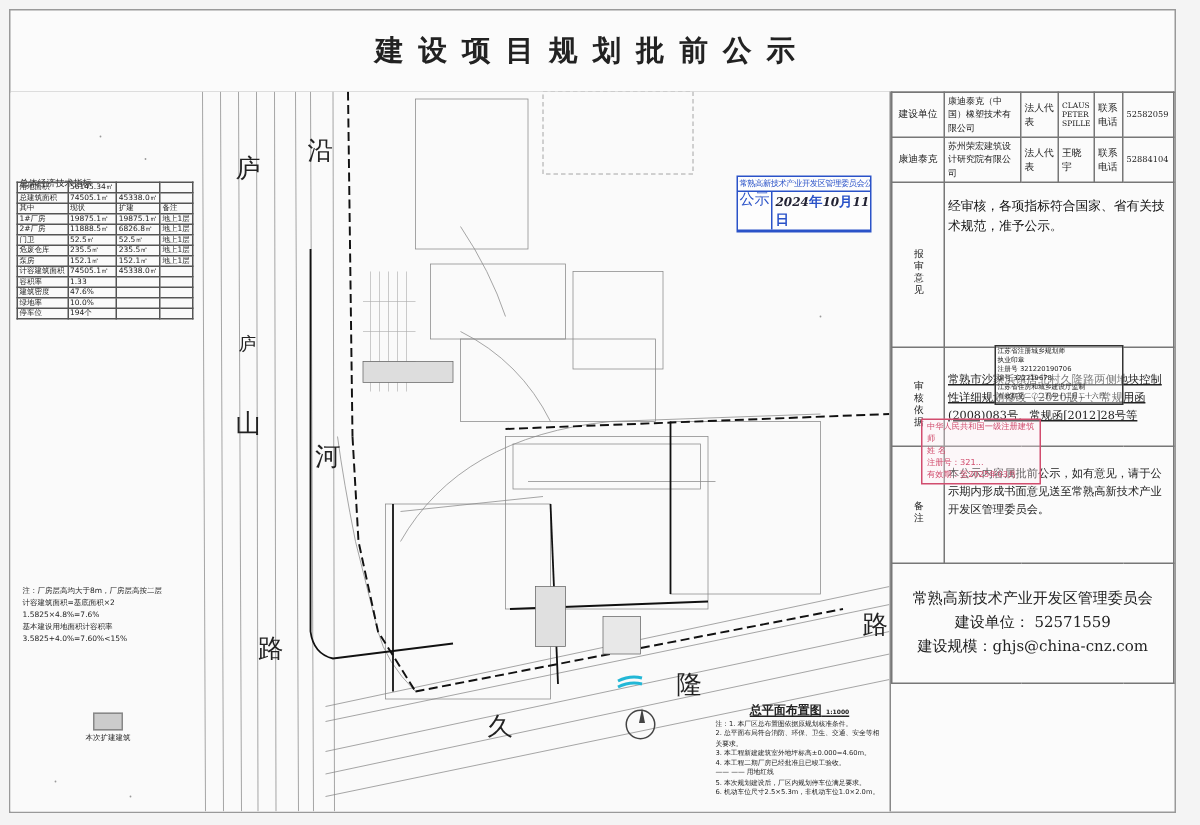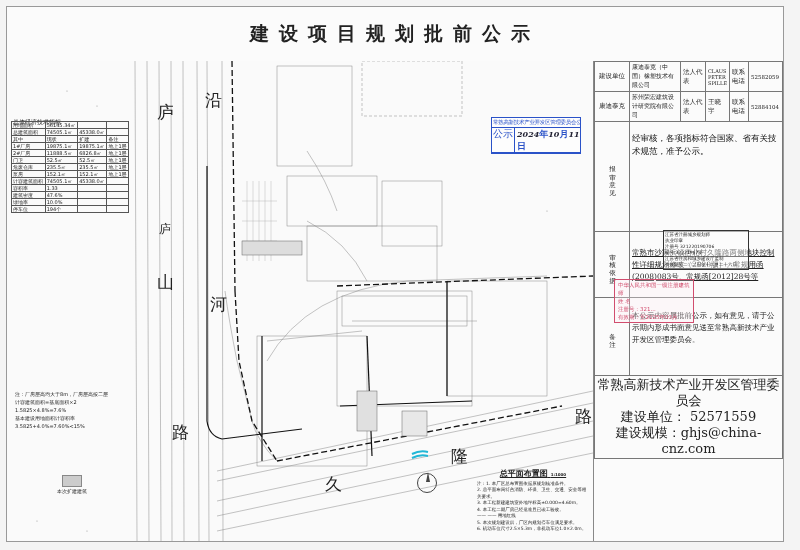--- a/index.html
+++ b/index.html
@@ -30,21 +30,21 @@
   .info{position:absolute;left:587px;top:54px;width:189px;height:480px;font-size:6.5px;}
   .info table{border-collapse:collapse;width:100%;}
   .info td{border:1px solid #777;padding:1px 2px;vertical-align:middle;}
   .lab{width:30px;text-align:center;}
   .vert{writing-mode:vertical-rl;letter-spacing:8px;text-align:center;}
   .opinion{font-size:8.5px;line-height:13px;color:#111;}
   .stamp-black{position:absolute;border:1px solid #333;font-size:4.5px;line-height:6px;font-family:"DejaVu Sans",sans-serif;padding:1px;background:rgba(255,255,255,.4);}
   .stamp-red{position:absolute;border:1.5px solid #d14d6e;color:#d14d6e;font-size:5.5px;line-height:8px;padding:1px 3px;font-family:"DejaVu Sans",sans-serif;background:rgba(255,240,245,.3);}
   .basis{font-size:7.5px;line-height:12px;text-decoration:underline;}
   .remark{font-size:7.5px;line-height:12px;}
-  .footer{text-align:center;font-size:13px;line-height:16px;}
+  .footer{text-align:center;font-size:10px;line-height:16px;}
 </style>
 </head>
 <body>
 
 <div class="sheet">
   <div class="title-band">
     <span class="title">建设项目规划批前公示</span>
   </div>
 
   <div class="plan">

